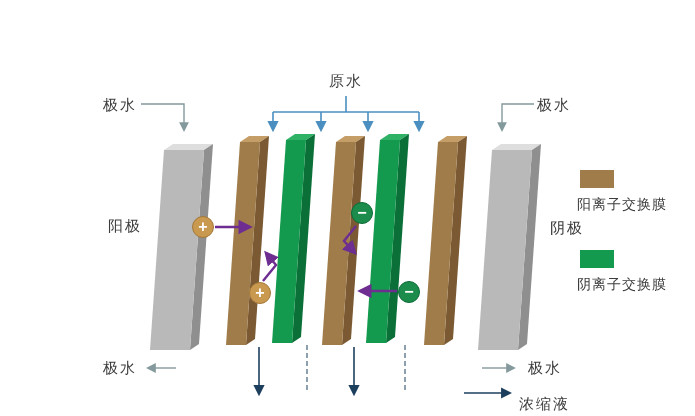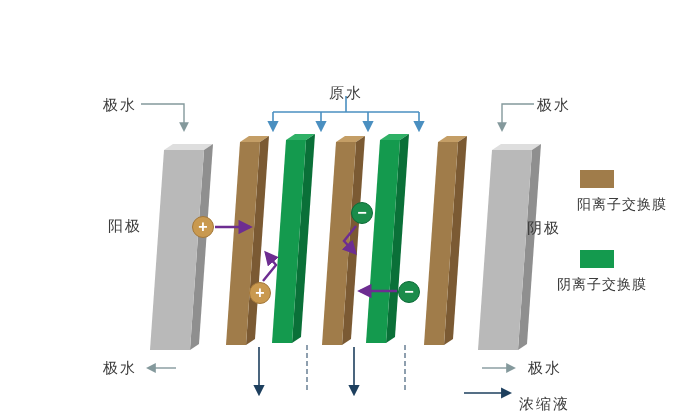--- a/index.html
+++ b/index.html
@@ -92,32 +92,32 @@
     <path d="M307,345 L307,392" stroke="#44607a" stroke-width="1.2" stroke-dasharray="5 3" fill="none"></path>
     <path d="M405,345 L405,392" stroke="#44607a" stroke-width="1.2" stroke-dasharray="5 3" fill="none"></path>
     <path d="M464,393 L510,393" stroke="#1d3f5e" stroke-width="1.6" fill="none" marker-end="url(#mDark)"></path>
 
     <path d="M215,227 L250,227" stroke="#6d2d91" stroke-width="2.4" fill="none" marker-end="url(#mPurple)"></path>
     <path d="M263,281 L276,265 L266,253" stroke="#6d2d91" stroke-width="2.4" fill="none" marker-end="url(#mPurple)"></path>
     <path d="M356,226 L344,241 L355,253" stroke="#6d2d91" stroke-width="2.4" fill="none" marker-end="url(#mPurple)"></path>
     <path d="M397,291 L360,291" stroke="#6d2d91" stroke-width="2.4" fill="none" marker-end="url(#mPurple)"></path>
   </svg>
 
-  <div class="lbl" style="left:318px;top:84px;width:56px;text-align:center;">原水</div>
+  <div class="lbl" style="left:318px;top:72px;width:56px;text-align:center;">原水</div>
   <div class="lbl" style="left:103px;top:96px;">极水</div>
   <div class="lbl" style="left:537px;top:96px;">极水</div>
   <div class="lbl" style="left:108px;top:217px;">阳极</div>
-  <div class="lbl" style="left:527px;top:219px;">阴极</div>
+  <div class="lbl" style="left:550px;top:219px;">阴极</div>
   <div class="lbl" style="left:103px;top:359px;">极水</div>
   <div class="lbl" style="left:528px;top:359px;">极水</div>
   <div class="lbl" style="left:519px;top:395px;">浓缩液</div>
 
   <div class="ion ion-cation" style="left:192px;top:216px;">+</div>
   <div class="ion ion-cation" style="left:249px;top:282px;">+</div>
   <div class="ion ion-anion" style="left:351px;top:202px;">−</div>
   <div class="ion ion-anion" style="left:398px;top:281px;">−</div>
 
   <div class="swatch swatch-cation" style="left:580px;top:170px;"></div>
   <div class="lbl small" style="left:577px;top:196px;">阳离子交换膜</div>
   <div class="swatch swatch-anion" style="left:580px;top:250px;"></div>
-  <div class="lbl small" style="left:557px;top:276px;">阴离子交换膜</div>
+  <div class="lbl small" style="left:577px;top:276px;">阴离子交换膜</div>
 
 </div>
 
 </body></html>

